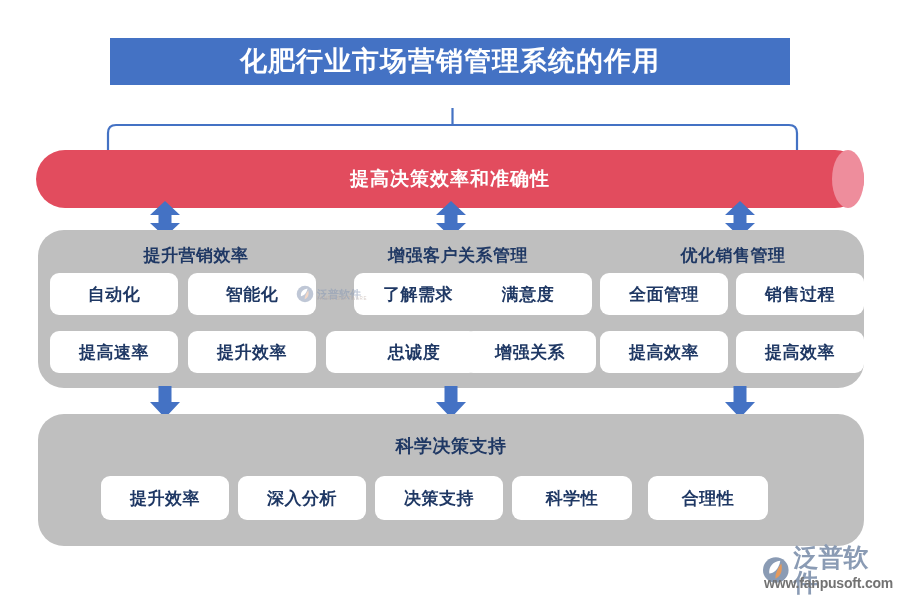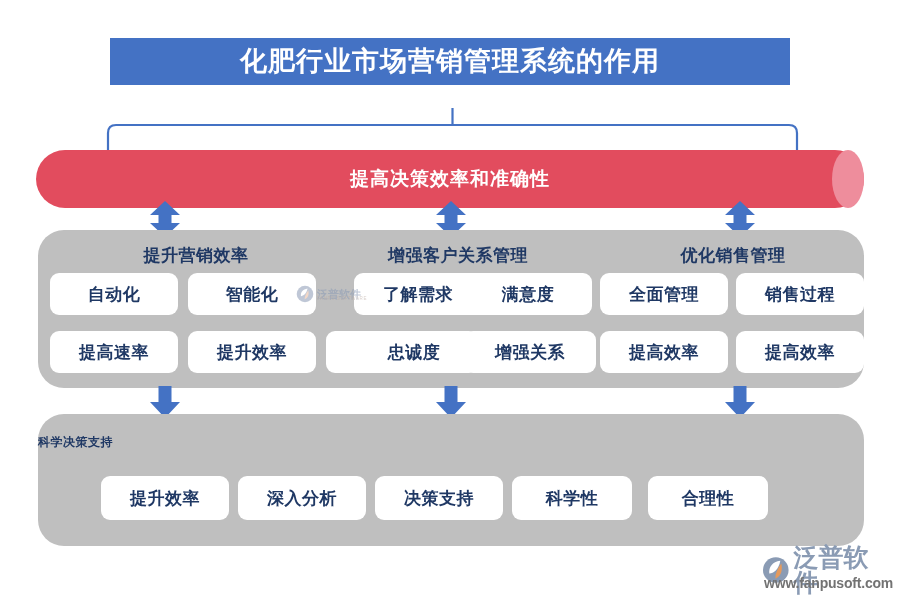--- a/index.html
+++ b/index.html
@@ -138,22 +138,23 @@
     font-weight: bold;
     letter-spacing: 0.5px;
     white-space: nowrap;
   }
 
   .section-header {
     position: absolute;
     left: 0;
     top: 20px;
     width: 826px;
+    text-align: center;
     color: #1F3864;
-    font-size: 12px;
+    font-size: 18px;
     font-weight: bold;
     letter-spacing: 0.5px;
   }
 
   
   .watermark {
     position: absolute;
     left: 296px;
     top: 283px;
     width: 84px;

